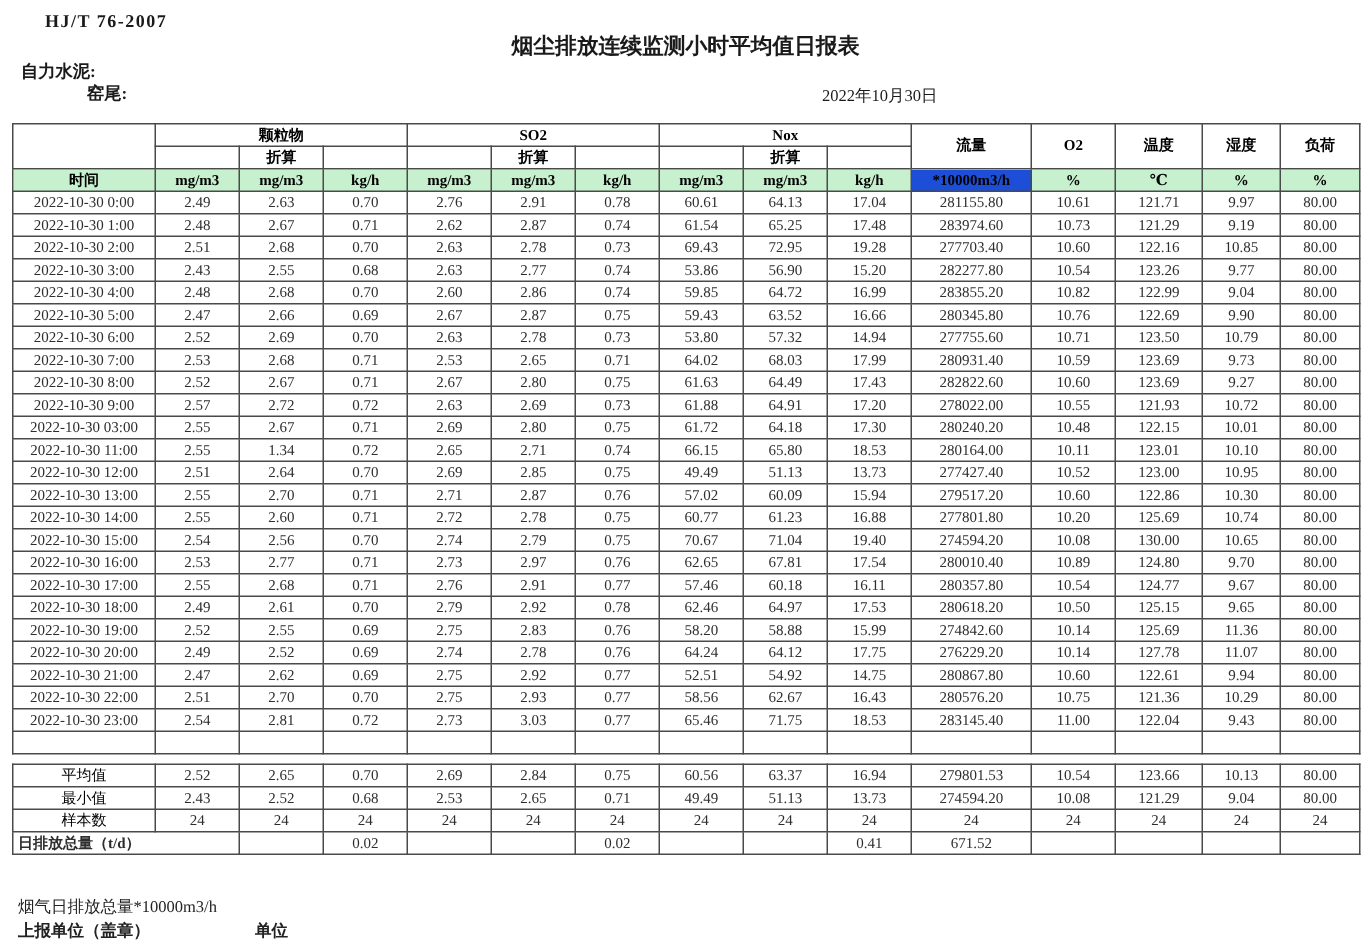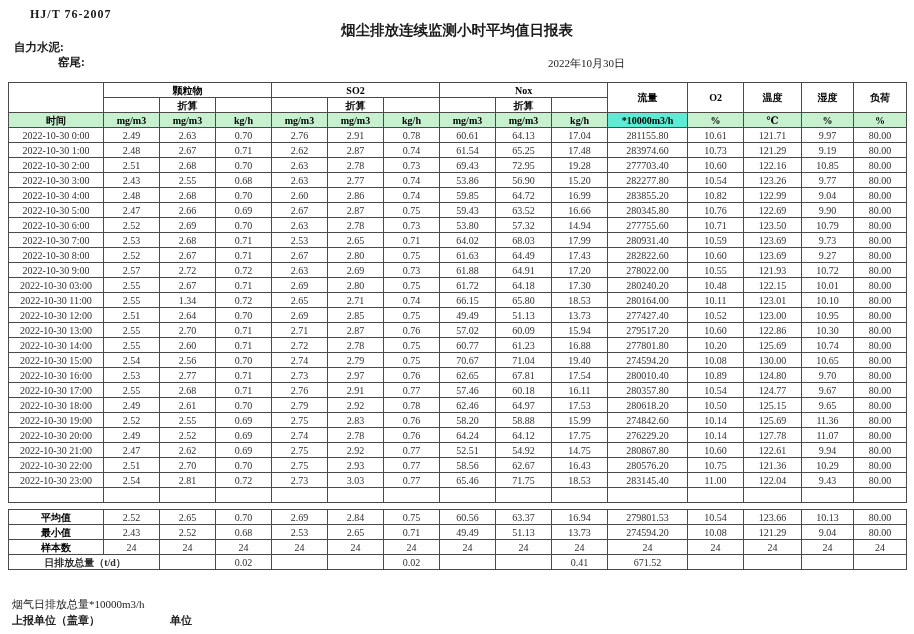--- a/index.html
+++ b/index.html
@@ -12,22 +12,22 @@
   .location   { position:absolute; top:55px; left:14px; font-weight:bold; font-size:11.5px;margin-left:44px; }
   .report-date{ position:absolute; top:56px; left:548px; font-size:11px; }
 
   .tablewrap  { position:absolute; top:82px; left:8px; width:898px; }
   table { border-collapse:collapse; width:898px; table-layout:fixed; font-size:10px; }
   td { border:1px solid #4a4a4a; text-align:center; padding:0 1px; height:14px; line-height:13px; overflow:hidden; white-space:nowrap; color:#2e2e2e; }
   .hdr-a td, .hdr-b td { font-weight:bold; color:#000; }
   .unit-row td { font-weight:bold; color:#000; }
   .time-cell { font-size:10px; }
   .num-cell  { font-size:10px; }
-  .label-cell{ font-weight:bold; color:#000; }
-  .total-label { text-align:center; font-weight:bold; padding-left:3px; }
+  .label-cell{ font-weight:normal; color:#000; }
+  .total-label { text-align:left; font-weight:bold; padding-left:3px; }
   .gap { height:6px; }
   .blank-row td { height:14px; }
 
   .foot-1 { position:absolute; top:597px; left:12px; font-size:11px; color:#222; }
   .foot-2 { position:absolute; top:613px; left:12px; font-size:11px; font-weight:bold; color:#222; }
   .foot-3 { position:absolute; top:613px; left:170px; font-size:11px; font-weight:bold; color:#222; }
 </style>
 </head>
 <body>
 
@@ -85,21 +85,21 @@
           <td style="background: rgb(199, 240, 206);">时间</td>
           <td style="background: rgb(199, 240, 206);">mg/m3</td>
           <td style="background: rgb(199, 240, 206);">mg/m3</td>
           <td style="background: rgb(199, 240, 206);">kg/h</td>
           <td style="background: rgb(199, 240, 206);">mg/m3</td>
           <td style="background: rgb(199, 240, 206);">mg/m3</td>
           <td style="background: rgb(199, 240, 206);">kg/h</td>
           <td style="background: rgb(199, 240, 206);">mg/m3</td>
           <td style="background: rgb(199, 240, 206);">mg/m3</td>
           <td style="background: rgb(199, 240, 206);">kg/h</td>
-          <td style="background: #5eead4;">*10000m3/h</td>
+          <td style="background: #1d4ed8;">*10000m3/h</td>
           <td style="background: rgb(199, 240, 206);">%</td>
           <td style="background: rgb(199, 240, 206);">℃</td>
           <td style="background: rgb(199, 240, 206);">%</td>
           <td style="background: rgb(199, 240, 206);">%</td>
         </tr>
       </tbody>
       <tbody>
           <tr>
             <td class="time-cell">2022-10-30 0:00</td>
             <td class="num-cell">2.49</td>

